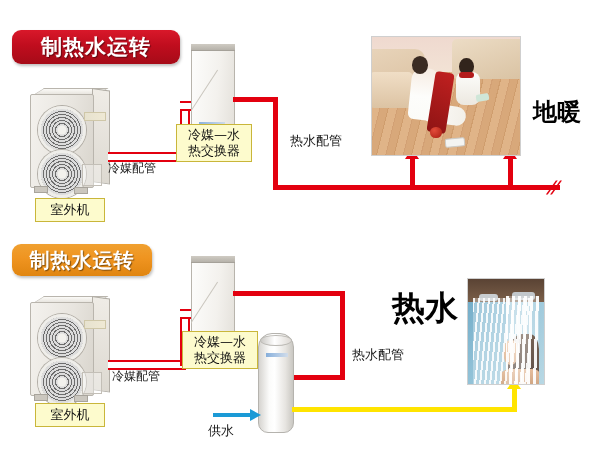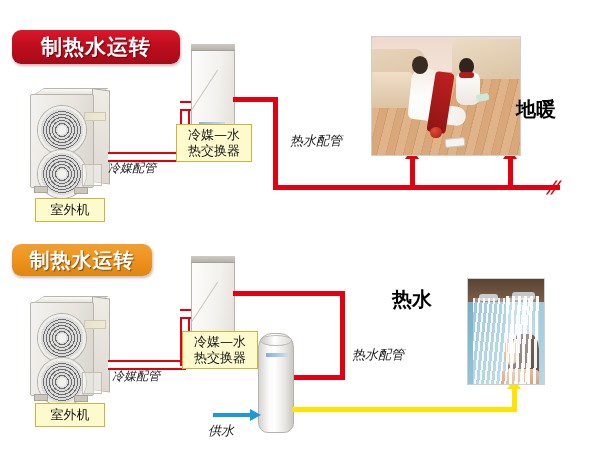--- a/index.html
+++ b/index.html
@@ -51,21 +51,20 @@
     flex-direction: column;
     align-items: center;
     justify-content: center;
   }
 
   
   .plabel {
     position: absolute;
     color: #141414;
     white-space: nowrap;
-    font-style: italic;
   }
   .biglabel {
     position: absolute;
     color: #000;
     font-weight: bold;
     white-space: nowrap;
   }
 
   
   .pipe {
@@ -396,21 +395,21 @@
       <div class="fh-toy"></div>
       <div class="fh-person-legs"></div>
       <div class="fh-person-body"></div>
       <div class="fh-person-head"></div>
       <div class="fh-cloth"></div>
       <div class="fh-ball"></div>
       <div class="fh-remote"></div>
     </div>
   </div>
 
-  <div class="biglabel" style="left:516px; top:96px; font-size:20px;">地暖</div>
+  <div class="biglabel" style="left:533px; top:96px; font-size:24px;">地暖</div>
 
   <div class="banner banner-orange" style="left:12px; top:244px; width:140px; height:32px; font-size:20px;">制热水运转</div>
 
   <div class="outdoor" style="left:30px; top:296px; width:95px; height:110px;">
     <div class="od-top"></div>
     <div class="od-side"></div>
     <div class="od-body"></div>
     <div class="od-grille" style="left:8px; top:18px; width:42px; height:42px;">
       <div class="od-hub"></div>
     </div>
@@ -473,15 +472,15 @@
       <div class="sh-head1"></div>
       <div class="sh-head2"></div>
       <div class="sh-hair"></div>
       <div class="sh-face"></div>
       <div class="sh-shoulder"></div>
       <div class="sh-water"></div>
       <div class="sh-water2"></div>
     </div>
   </div>
 
-  <div class="biglabel" style="left:392px; top:286px; font-size:20px;">热水</div>
+  <div class="biglabel" style="left:392px; top:286px; font-size:33px;">热水</div>
 
 </div>
 
 </body></html>

